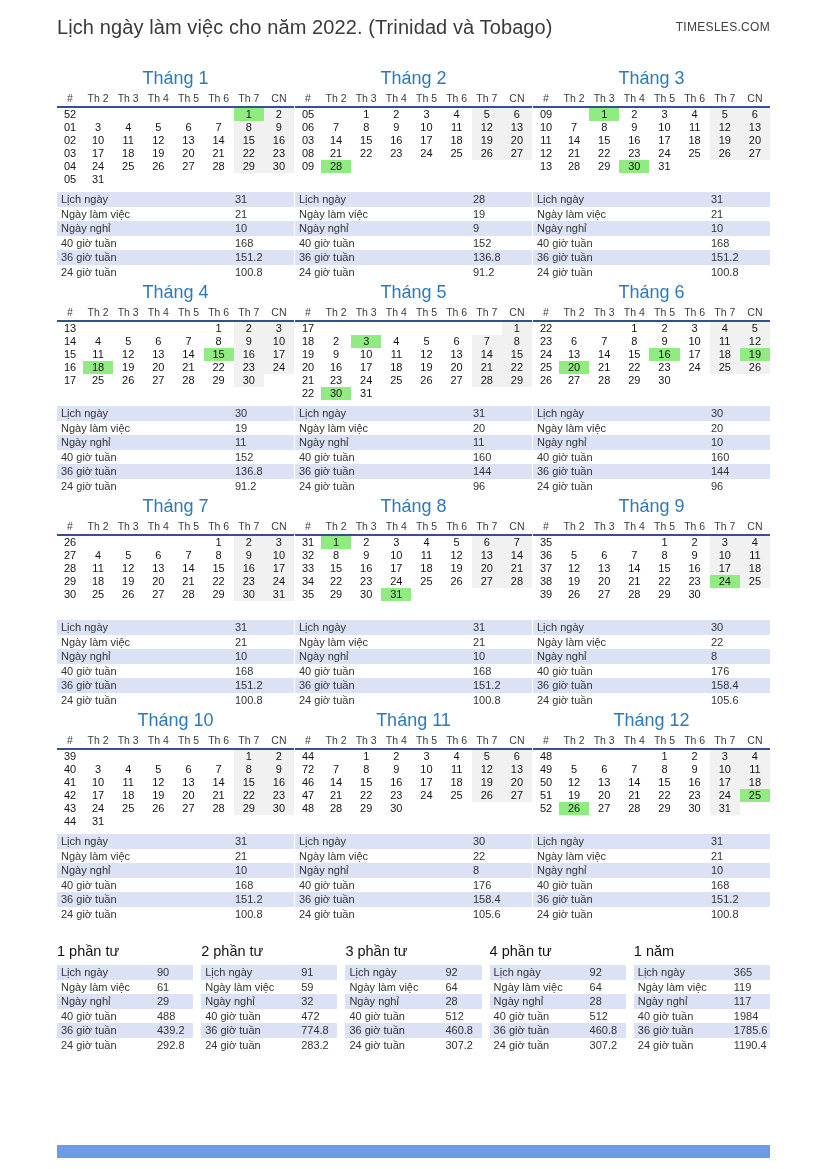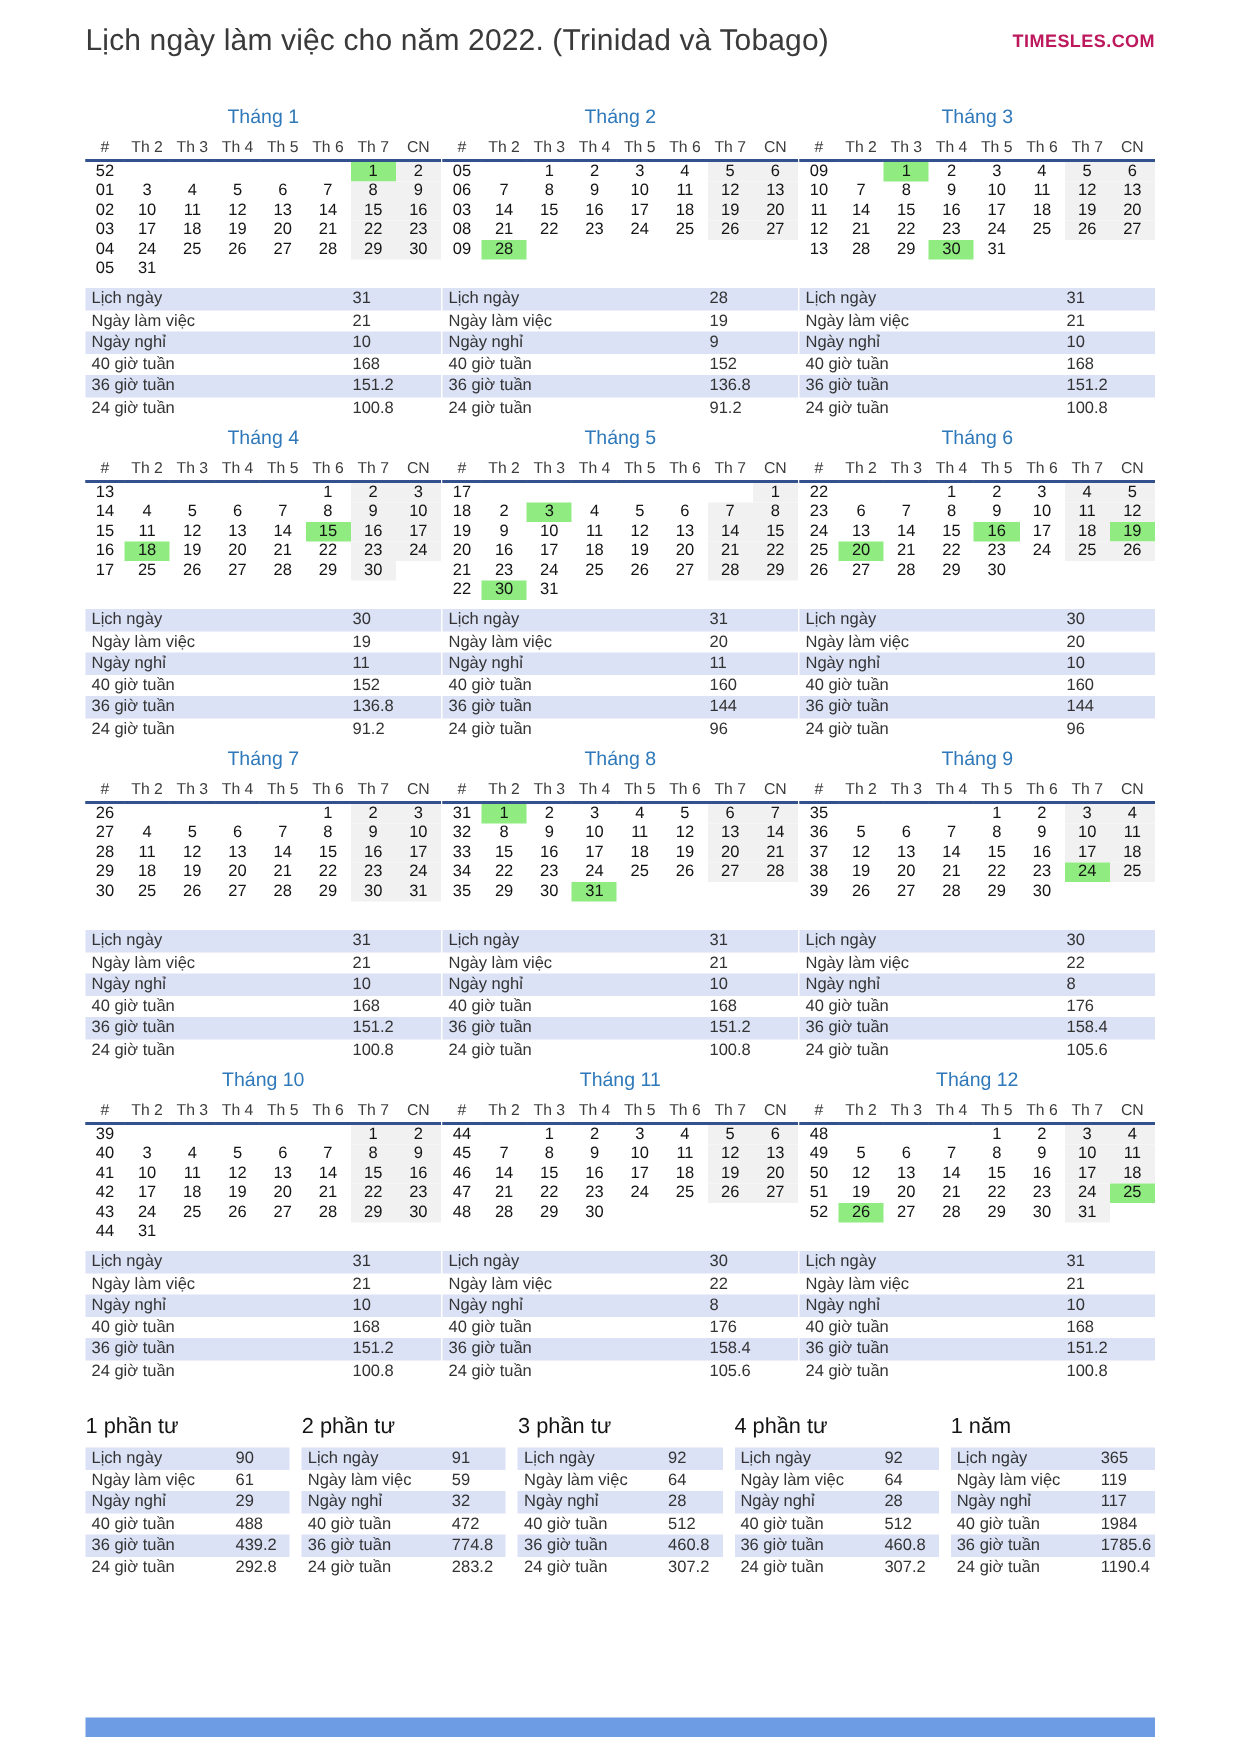--- a/index.html
+++ b/index.html
@@ -6,25 +6,25 @@
   html,body { margin:0; padding:0; }
   body {
     width:827px; height:1169px; position:relative;
     background:#ffffff;
     font-family:"Liberation Sans","DejaVu Sans",sans-serif;
     overflow:hidden;
   }
   .page { position:absolute; left:57px; top:0; width:713px; }
   .page-header { display:flex; justify-content:space-between; align-items:center; margin-top:14px; height:26px; }
   .page-title { font-size:20px; font-weight:400; color:#3a3a3a; margin:0; letter-spacing:0.1px; }
-  .site-link { font-size:12px; font-weight:700; color:#be185d; text-decoration:none; letter-spacing:0.3px; }
+  .site-link { font-size:12px; font-weight:400; color:#404040; text-decoration:none; letter-spacing:0.3px; }
 
   .months { display:grid; grid-template-columns:repeat(3,237px); justify-content:space-between; grid-auto-rows:214px; margin-top:30px; }
   .month { position:relative; }
-  .month-title { text-align:center; color:#2f79ba; font-size:13px; line-height:16px; }
+  .month-title { text-align:center; color:#2f79ba; font-size:18px; line-height:16px; }
   table.cal { border-collapse:collapse; width:100%; margin-top:5px; table-layout:fixed; }
   table.cal col.wkcol { width:26px; }
   table.cal th {
     font-size:10.5px; font-weight:400; color:#3c3c3c; padding:0 0 2px 0; height:16px;
     border-bottom:2px solid #33518c; text-align:center;
   }
   table.cal td { height:13px; padding:0; font-size:11px; text-align:center; color:#141414; line-height:13px; }
   td.wk { color:#4585c2; text-align:left; padding-left:2px; font-size:10.5px; }
   td.we { background:#f1f1f1; }
   td.hol { background:#90ec80; }
@@ -1161,21 +1161,21 @@
               <td class="wk">44</td>
               <td></td>
               <td>1</td>
               <td>2</td>
               <td>3</td>
               <td>4</td>
               <td class="we">5</td>
               <td class="we">6</td>
             </tr>
             <tr>
-              <td class="wk">45</td>
+              <td class="wk">72</td>
               <td>7</td>
               <td>8</td>
               <td>9</td>
               <td>10</td>
               <td>11</td>
               <td class="we">12</td>
               <td class="we">13</td>
             </tr>
             <tr>
               <td class="wk">46</td>

